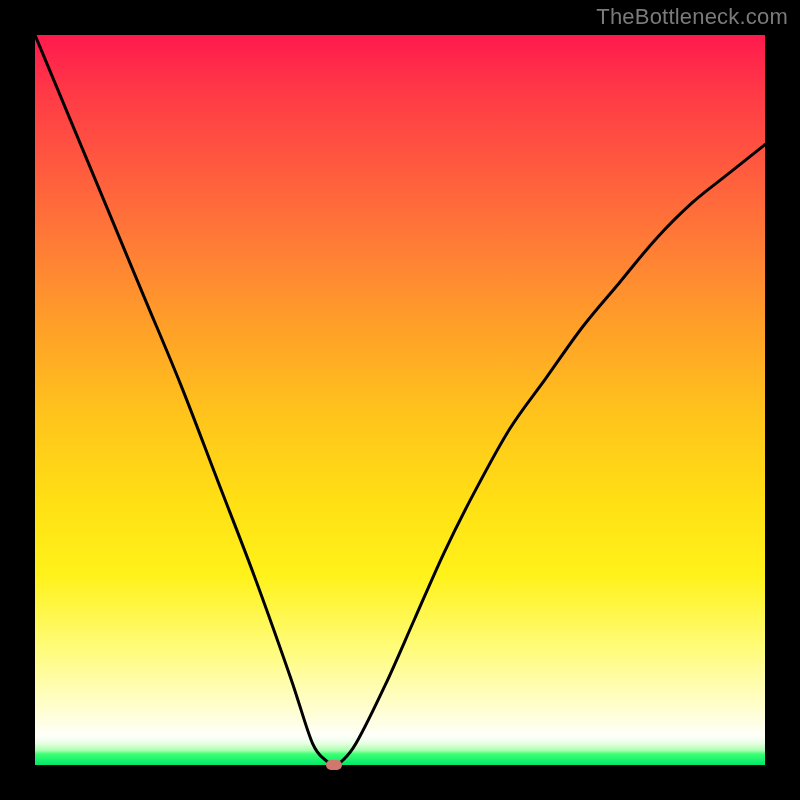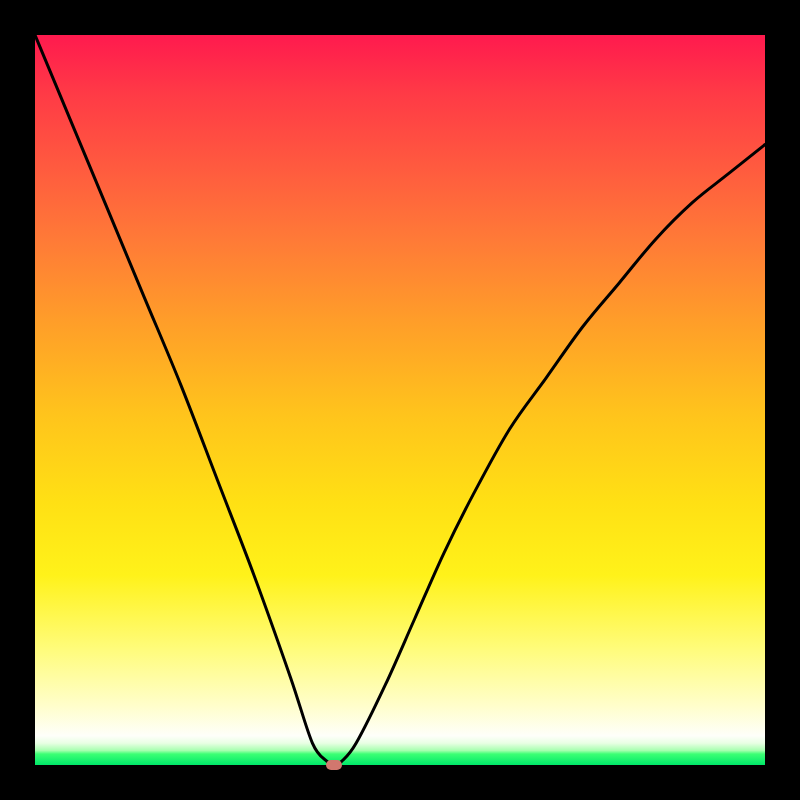--- a/index.html
+++ b/index.html
@@ -72,13 +72,14 @@
 </style>
 </head>
 <body>
 
 <div class="frame">
   <div class="plot"></div>
   <svg class="curve-svg" viewBox="0 0 730 730" preserveAspectRatio="none">
     <path fill="none" stroke="#000000" stroke-width="3" stroke-linecap="round" stroke-linejoin="round" d="M 0.00 0.00 C 6.08 14.60, 24.33 58.40, 36.50 87.60 C 48.67 116.80, 60.83 146.00, 73.00 175.20 C 85.17 204.40, 97.33 233.60, 109.50 262.80 C 121.67 292.00, 133.83 319.98, 146.00 350.40 C 158.17 380.82, 170.33 413.67, 182.50 445.30 C 194.67 476.93, 206.83 507.35, 219.00 540.20 C 231.17 573.05, 245.77 614.42, 255.50 642.40 C 265.23 670.38, 271.32 694.11, 277.40 708.10 C 283.48 722.09, 288.35 722.70, 292.00 726.35 C 295.65 730.00, 296.87 730.00, 299.30 730.00 C 301.73 730.00, 302.95 730.00, 306.60 726.35 C 310.25 722.70, 313.90 720.88, 321.20 708.10 C 328.50 695.33, 340.67 670.38, 350.40 649.70 C 360.13 629.02, 369.87 605.90, 379.60 584.00 C 389.33 562.10, 399.07 538.98, 408.80 518.30 C 418.53 497.62, 427.05 480.58, 438.00 459.90 C 448.95 439.22, 462.33 413.67, 474.50 394.20 C 486.67 374.73, 498.83 360.13, 511.00 343.10 C 523.17 326.07, 535.33 307.82, 547.50 292.00 C 559.67 276.18, 571.83 262.80, 584.00 248.20 C 596.17 233.60, 608.33 217.78, 620.50 204.40 C 632.67 191.02, 644.83 178.85, 657.00 167.90 C 669.17 156.95, 681.33 148.43, 693.50 138.70 C 705.67 128.97, 723.92 114.37, 730.00 109.50"></path>
   </svg>
   <div class="marker" style="left: 334.3px; top: 765px; background: rgb(209, 119, 110);"></div>
+  <div class="watermark">TheBottleneck.com</div>
 </div>
 
 </body></html>

